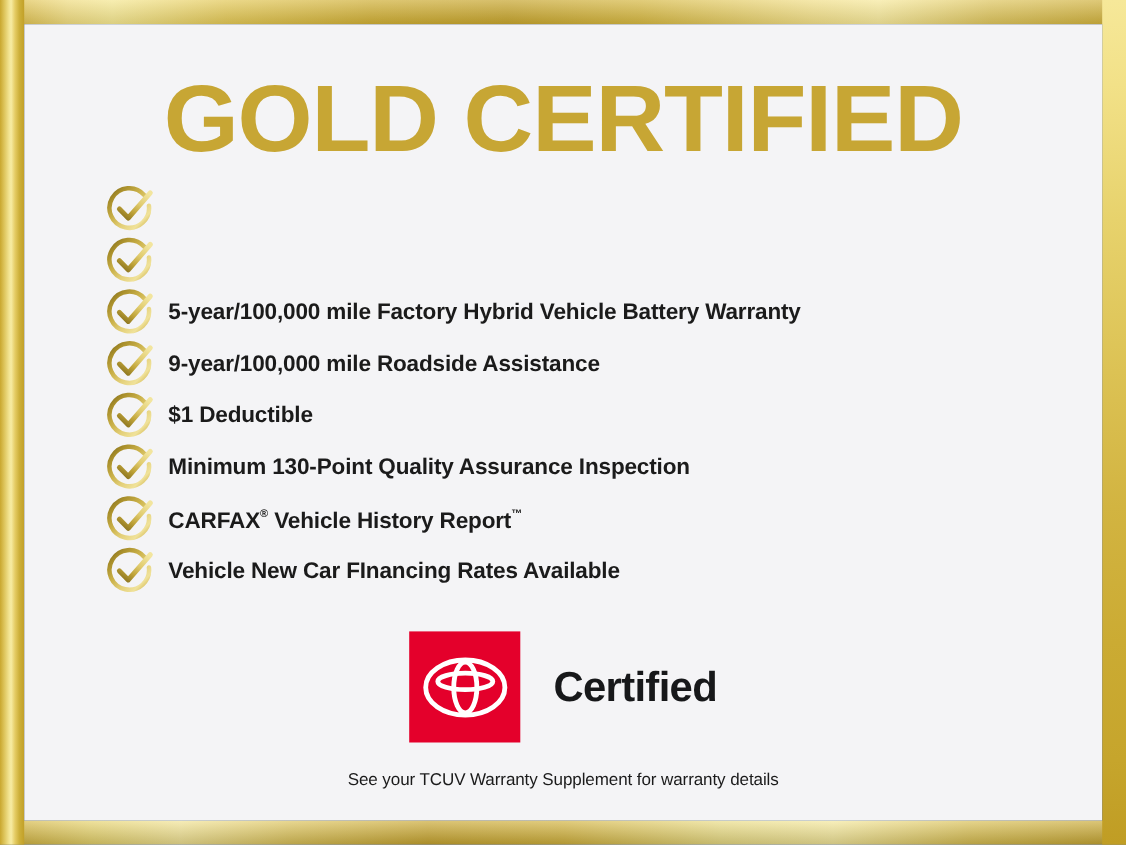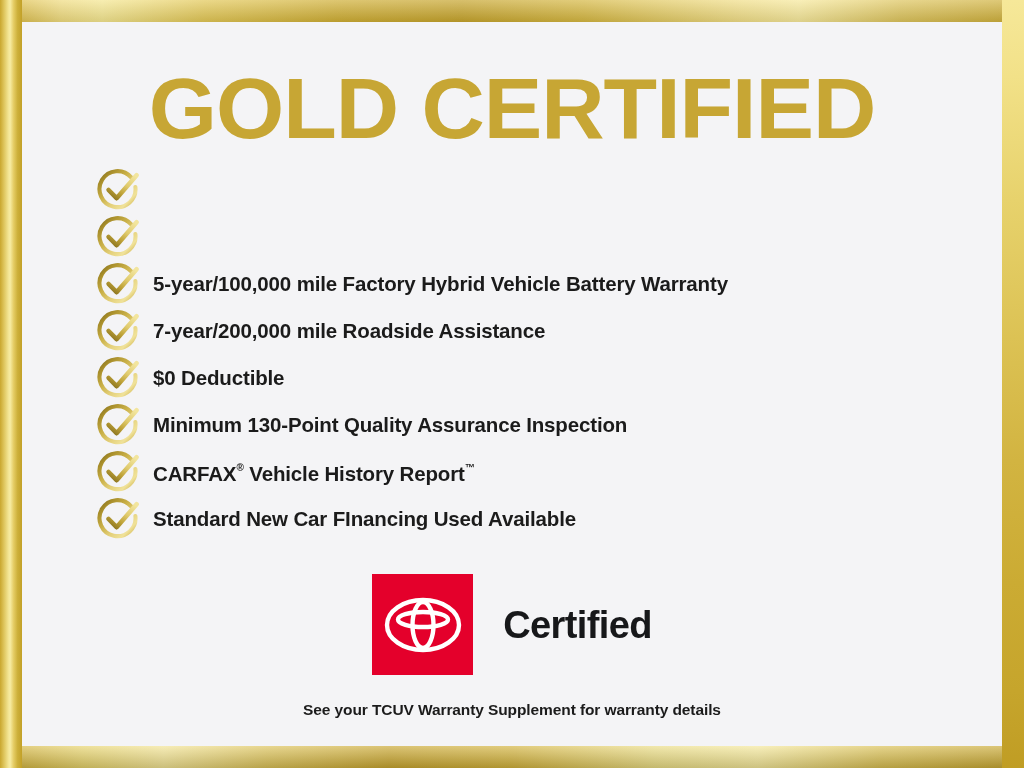--- a/index.html
+++ b/index.html
@@ -160,21 +160,21 @@
   }
 
   
   #footer-note {
     position: absolute;
     top: 679px;
     left: 0;
     width: 980px;
     text-align: center;
     font-family: "Liberation Sans", sans-serif;
-    font-weight: bold;
+    font-weight: normal;
     font-size: 15.5px;
     color: #1b1b1b;
     letter-spacing: -0.1px;
   }
 </style>
 </head>
 <body>
 
 <div id="poster">
 
@@ -200,49 +200,49 @@
             <path d="M35.2 11.4 A18 18 0 1 0 39.4 21.0" fill="none" stroke="url(#goldGrad)" stroke-width="4.1" stroke-linecap="round"></path>
             <path d="M12.6 24.0 L20.6 32.2 L40.6 9.3" fill="none" stroke="url(#goldGradTick)" stroke-width="4.6" stroke-linecap="round" stroke-linejoin="round"></path>
           </svg>
           <div class="feature-text">5-year/100,000 mile Factory Hybrid Vehicle Battery Warranty</div>
         </div>
         <div class="feature-row">
           <svg class="check-icon" viewBox="0 0 46 46" aria-hidden="true">
             <path d="M35.2 11.4 A18 18 0 1 0 39.4 21.0" fill="none" stroke="url(#goldGrad)" stroke-width="4.1" stroke-linecap="round"></path>
             <path d="M12.6 24.0 L20.6 32.2 L40.6 9.3" fill="none" stroke="url(#goldGradTick)" stroke-width="4.6" stroke-linecap="round" stroke-linejoin="round"></path>
           </svg>
-          <div class="feature-text">7-year/200,000 mile Roadside Assistance</div>
-        </div>
-        <div class="feature-row">
-          <svg class="check-icon" viewBox="0 0 46 46" aria-hidden="true">
-            <path d="M35.2 11.4 A18 18 0 1 0 39.4 21.0" fill="none" stroke="url(#goldGrad)" stroke-width="4.1" stroke-linecap="round"></path>
-            <path d="M12.6 24.0 L20.6 32.2 L40.6 9.3" fill="none" stroke="url(#goldGradTick)" stroke-width="4.6" stroke-linecap="round" stroke-linejoin="round"></path>
-          </svg>
-          <div class="feature-text">$0 Deductible</div>
+          <div class="feature-text">9-year/100,000 mile Roadside Assistance</div>
+        </div>
+        <div class="feature-row">
+          <svg class="check-icon" viewBox="0 0 46 46" aria-hidden="true">
+            <path d="M35.2 11.4 A18 18 0 1 0 39.4 21.0" fill="none" stroke="url(#goldGrad)" stroke-width="4.1" stroke-linecap="round"></path>
+            <path d="M12.6 24.0 L20.6 32.2 L40.6 9.3" fill="none" stroke="url(#goldGradTick)" stroke-width="4.6" stroke-linecap="round" stroke-linejoin="round"></path>
+          </svg>
+          <div class="feature-text">$1 Deductible</div>
         </div>
         <div class="feature-row">
           <svg class="check-icon" viewBox="0 0 46 46" aria-hidden="true">
             <path d="M35.2 11.4 A18 18 0 1 0 39.4 21.0" fill="none" stroke="url(#goldGrad)" stroke-width="4.1" stroke-linecap="round"></path>
             <path d="M12.6 24.0 L20.6 32.2 L40.6 9.3" fill="none" stroke="url(#goldGradTick)" stroke-width="4.6" stroke-linecap="round" stroke-linejoin="round"></path>
           </svg>
           <div class="feature-text">Minimum 130-Point Quality Assurance Inspection</div>
         </div>
         <div class="feature-row">
           <svg class="check-icon" viewBox="0 0 46 46" aria-hidden="true">
             <path d="M35.2 11.4 A18 18 0 1 0 39.4 21.0" fill="none" stroke="url(#goldGrad)" stroke-width="4.1" stroke-linecap="round"></path>
             <path d="M12.6 24.0 L20.6 32.2 L40.6 9.3" fill="none" stroke="url(#goldGradTick)" stroke-width="4.6" stroke-linecap="round" stroke-linejoin="round"></path>
           </svg>
           <div class="feature-text"><span>CARFAX</span><span class="sup">®</span><span> Vehicle History Report</span><span class="sup">™</span></div>
         </div>
         <div class="feature-row">
           <svg class="check-icon" viewBox="0 0 46 46" aria-hidden="true">
             <path d="M35.2 11.4 A18 18 0 1 0 39.4 21.0" fill="none" stroke="url(#goldGrad)" stroke-width="4.1" stroke-linecap="round"></path>
             <path d="M12.6 24.0 L20.6 32.2 L40.6 9.3" fill="none" stroke="url(#goldGradTick)" stroke-width="4.6" stroke-linecap="round" stroke-linejoin="round"></path>
           </svg>
-          <div class="feature-text">Standard New Car FInancing Used Available</div>
+          <div class="feature-text">Vehicle New Car FInancing Rates Available</div>
         </div>
       </div>
 
     <div id="lockup">
       <div id="toyota-badge">
         <svg width="78" height="56" viewBox="0 0 78 56" aria-hidden="true">
           <ellipse cx="39" cy="28" rx="36" ry="25" fill="none" stroke="#ffffff" stroke-width="4.4"></ellipse>
           <ellipse cx="39" cy="28" rx="10.5" ry="23" fill="none" stroke="#ffffff" stroke-width="4.4"></ellipse>
           <ellipse cx="39" cy="22.5" rx="25" ry="7.5" fill="none" stroke="#ffffff" stroke-width="4.4"></ellipse>
         </svg>

